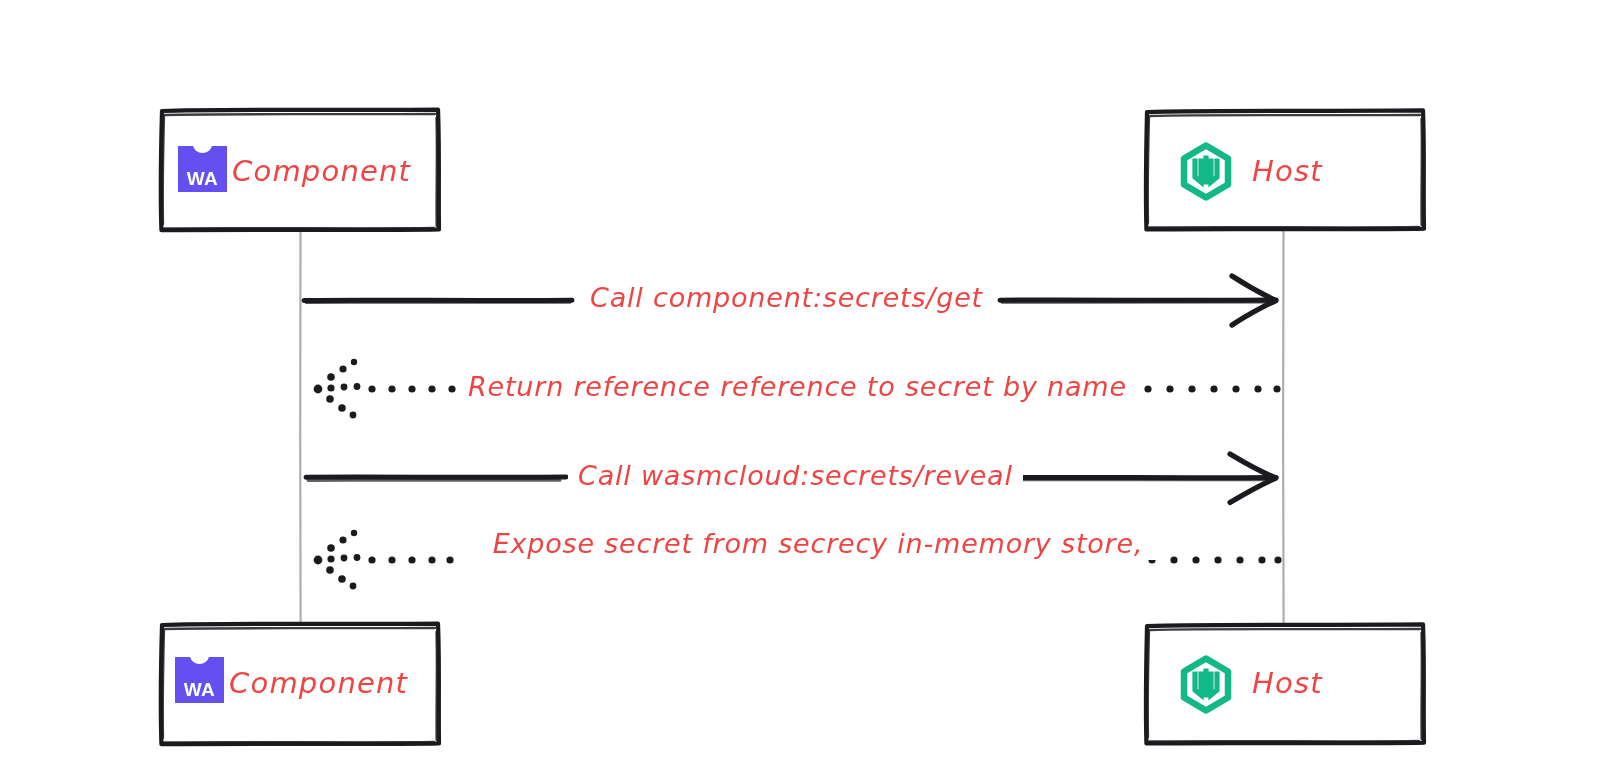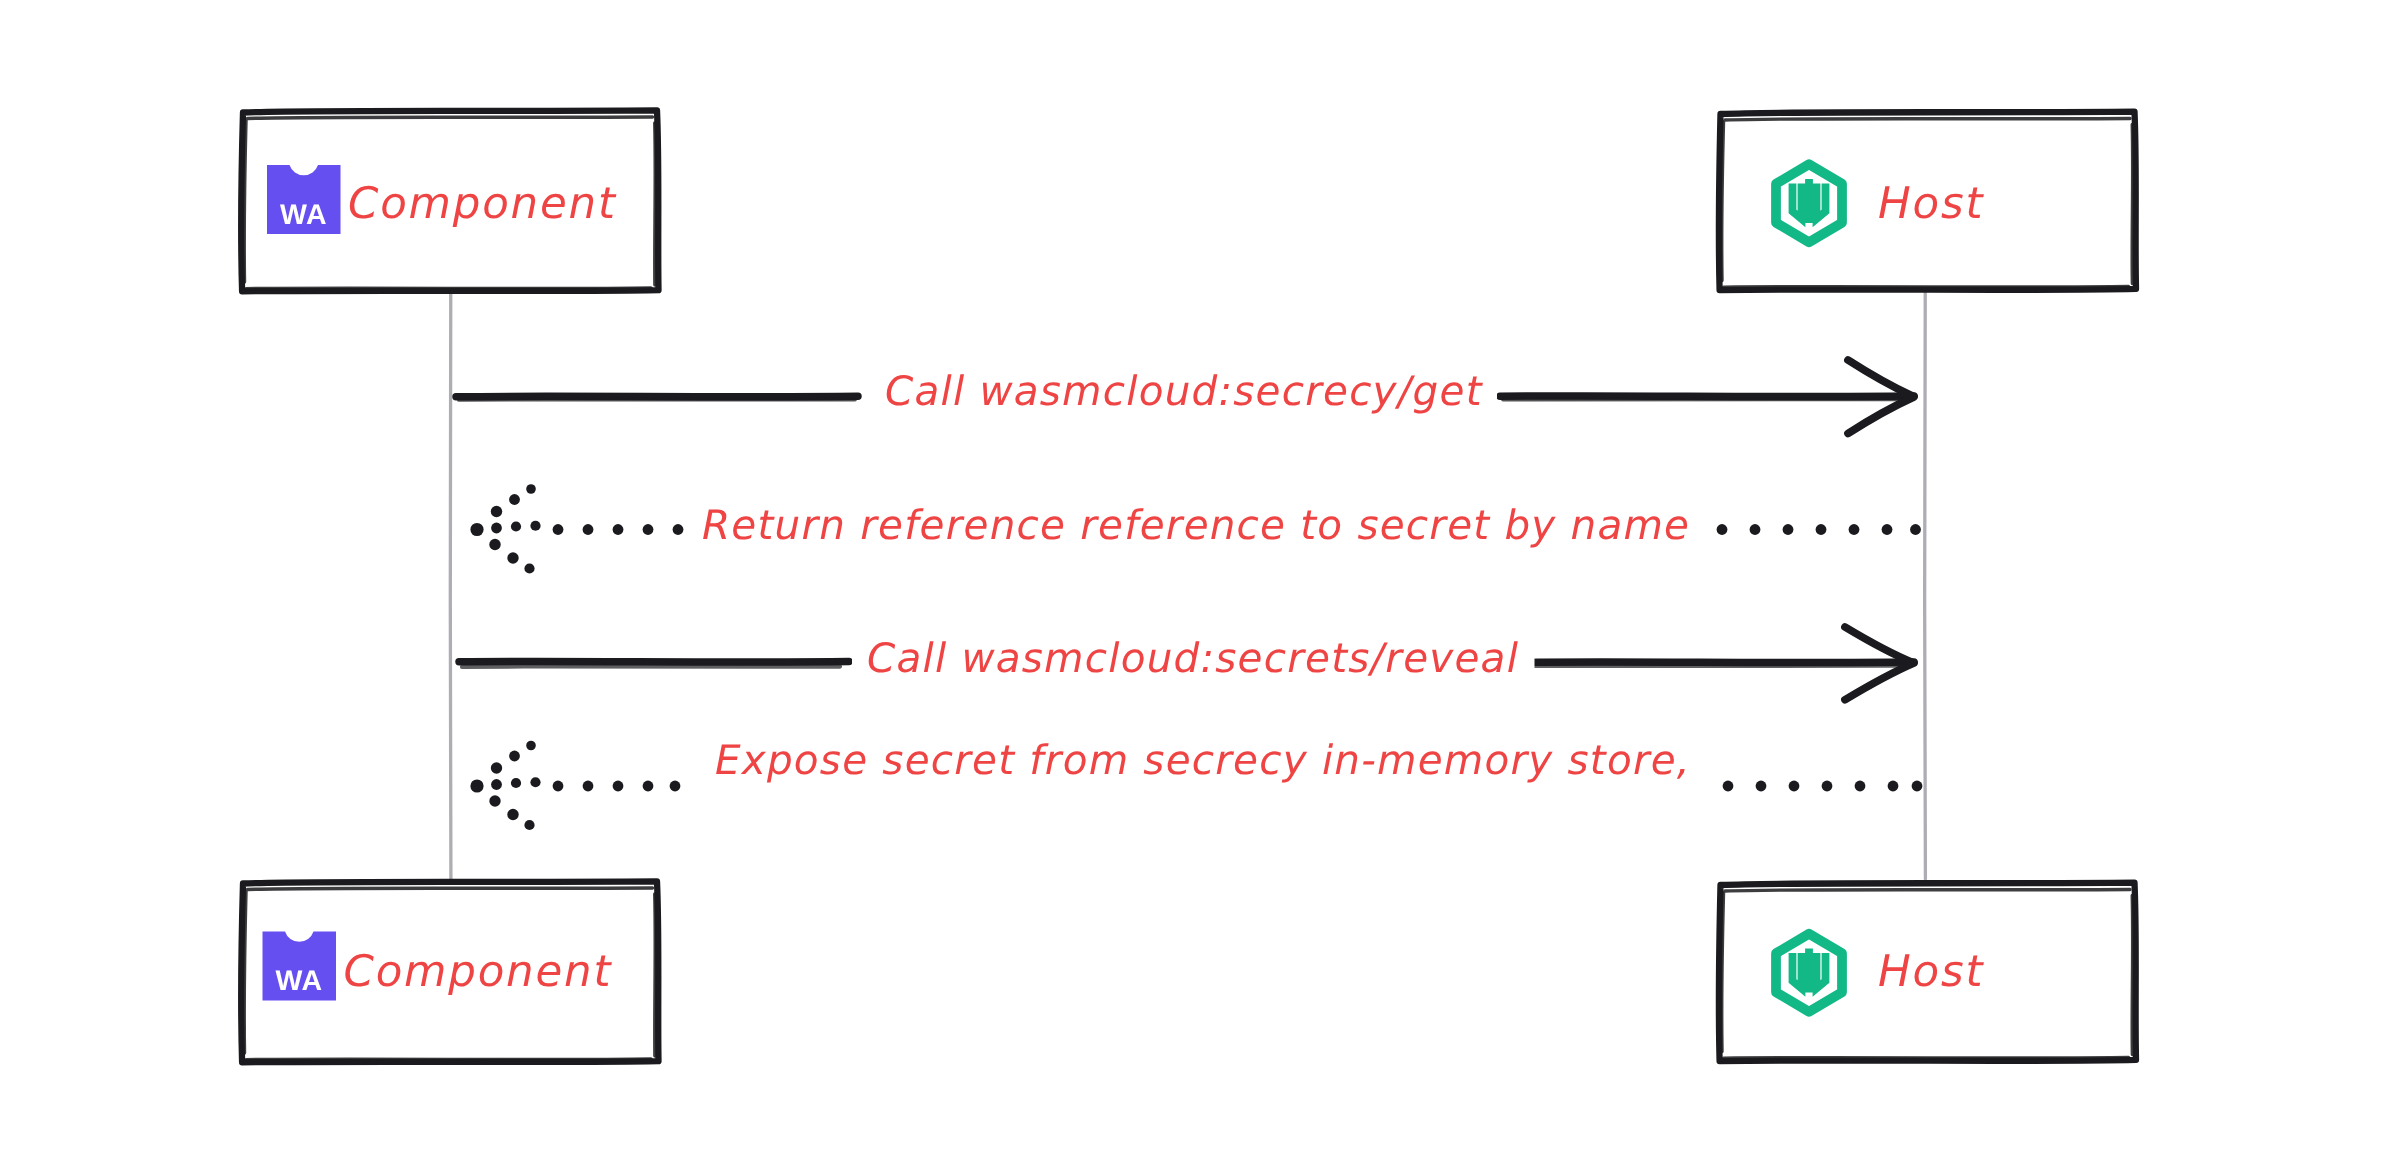--- a/index.html
+++ b/index.html
@@ -12,20 +12,21 @@
     width: 1600px;
     height: 783px;
     overflow: hidden;
     font-family: "DejaVu Sans", sans-serif;
   }
   #stage {
     position: relative;
     width: 1600px;
     height: 611px;
     background: #ffffff;
+    margin-top: 36px;
   }
   #diagram-svg {
     position: absolute;
     left: 0;
     top: 0;
     width: 1600px;
     height: 783px;
     display: block;
   }
   
@@ -216,23 +217,23 @@
   </svg>
 
   <div class="txt participant-label" style="left:232px; top:118px;">Component</div>
 
   <div class="txt participant-label" style="left:1252px; top:118px;">Host</div>
 
   <div class="txt participant-label" style="left:229px; top:630px;">Component</div>
 
   <div class="txt participant-label" style="left:1252px; top:630px;">Host</div>
 
-  <div class="txt msg-label" style="left:580px; top:246px;">Call wasmcloud:secrecy/get</div>
+  <div class="txt msg-label" style="left:580px; top:246px;">Call component:secrets/get</div>
 
   <div class="txt msg-label" style="left:458px; top:335px;">Return reference reference to secret by name</div>
 
   <div class="txt msg-label" style="left:568px; top:424px;">Call wasmcloud:secrets/reveal</div>
 
-  <div class="txt msg-label two-line" style="left:462px; top:492px; width:660px;">
+  <div class="txt msg-label two-line" style="left:478px; top:492px; width:660px;">
     <div>Expose secret from secrecy in-memory store,</div>
   </div>
 
 </div>
 
 </body></html>

